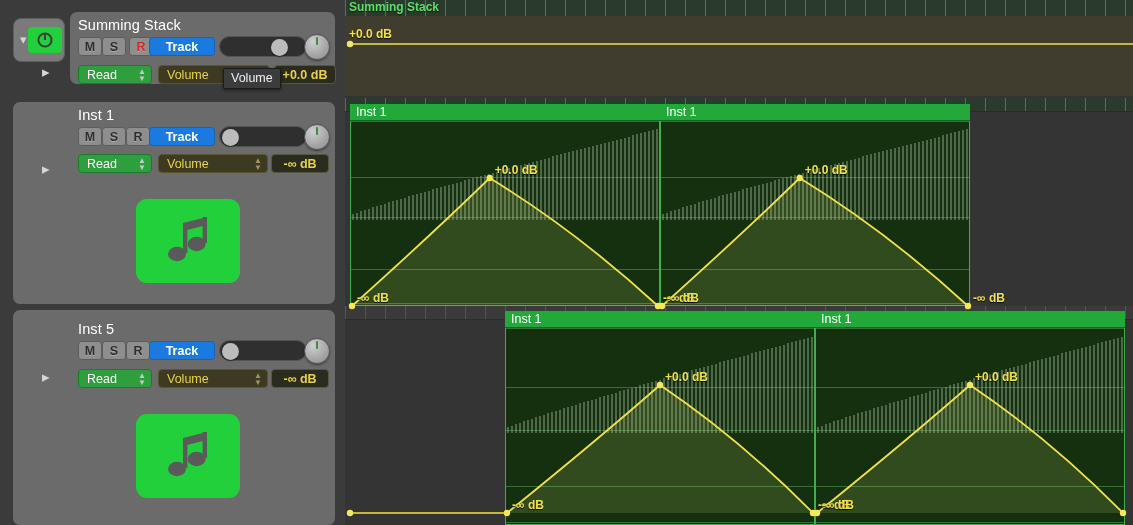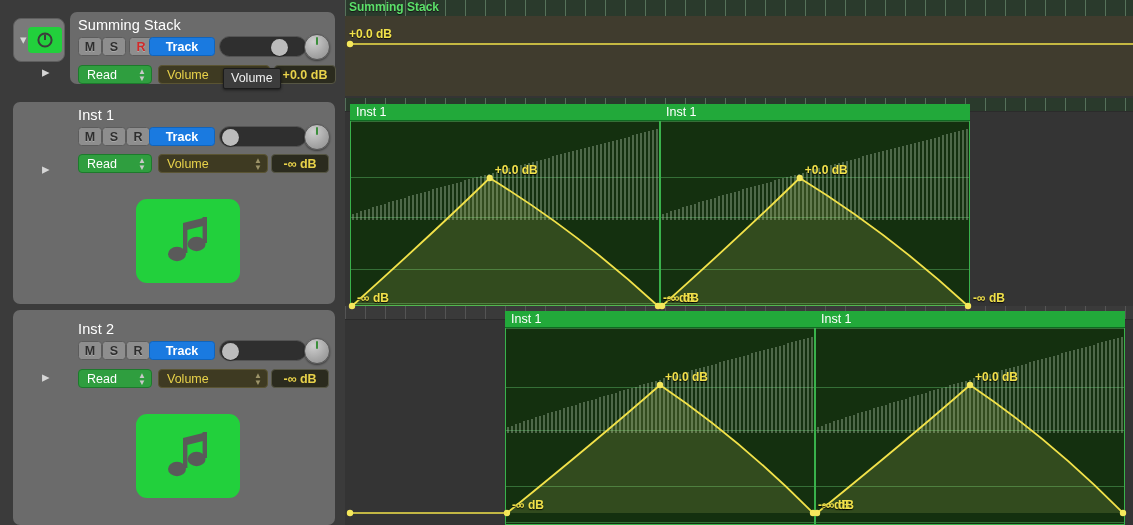--- a/index.html
+++ b/index.html
@@ -278,21 +278,21 @@
             <ellipse cx="33.6" cy="29" rx="9" ry="7.2"></ellipse>
           </g>
         </svg>
       </div>
     </div>
 
     <div class="track-header" style="top:306px;height:219px;">
       <div class="th-panel" style="left:13px;top:4px;width:322px;height:215px;"></div>
       <div class="chev" style="left:42px;top:64px;">▸</div>
 
-      <div class="tname" style="left:78px;top:15px;">Inst 2</div>
+      <div class="tname" style="left:78px;top:15px;">Inst 5</div>
 
       <div class="msr" style="left:78px;top:35px;">M</div>
       <div class="msr" style="left:102px;top:35px;">S</div>
       <div class="msr" style="left:126px;top:35px;">R</div>
       <div class="btn-track" style="left:149px;top:35px;">Track</div>
 
       <div class="vslider" style="left:219px;top:34px;">
         <div class="thumb" style="left:2px;"></div>
       </div>
       <div class="knob" style="left:304px;top:32px;">

